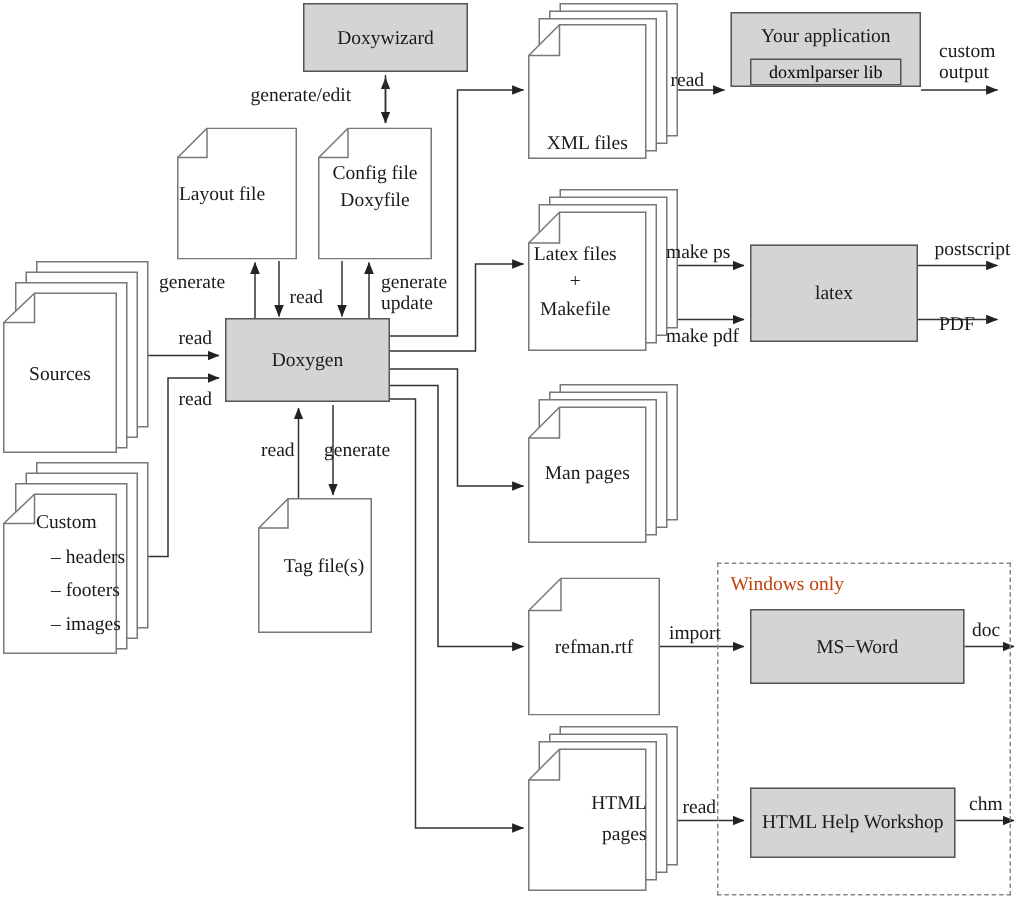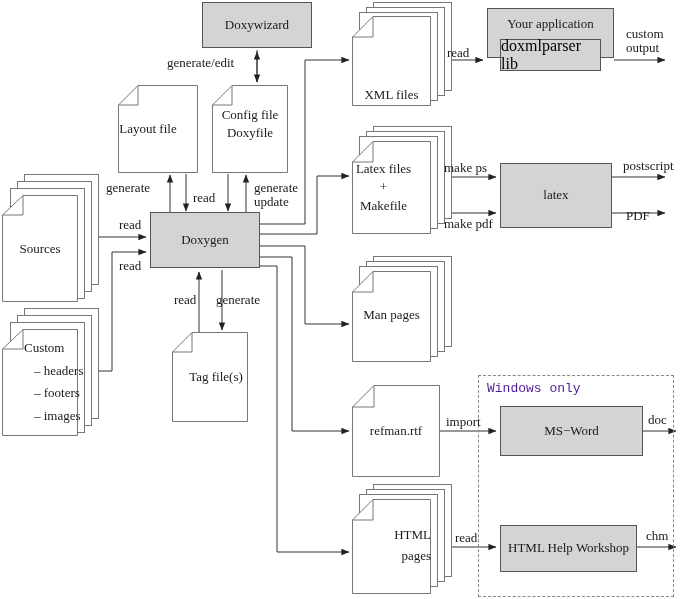--- a/index.html
+++ b/index.html
@@ -64,26 +64,25 @@
     white-space: nowrap;
     line-height: 1.3;
   }
   .dashed-region {
     position: absolute;
     border: 1px dashed #888888;
     box-sizing: border-box;
   }
   .region-title {
     position: absolute;
-    color: #4c1d95;
+    color: #c2410c;
     white-space: nowrap;
-    font-family: Liberation Mono, monospace;
   }
   .fs13 { font-size: 13px; }
-  .fs12 { font-size: 16px; justify-content: center; }
+  .fs12 { font-size: 12px; justify-content: center; }
 </style>
 </head>
 <body>
 
 <div id="diagram-root">
 
   <svg id="wires" viewBox="0 0 681 599" xmlns="http://www.w3.org/2000/svg">
     <defs>
       <marker id="ah" markerWidth="9" markerHeight="9" refX="7.6" refY="3.2" orient="auto" markerUnits="strokeWidth">
         <path d="M0,0 L8,3.2 L0,6.4 z" fill="#222222"></path>

